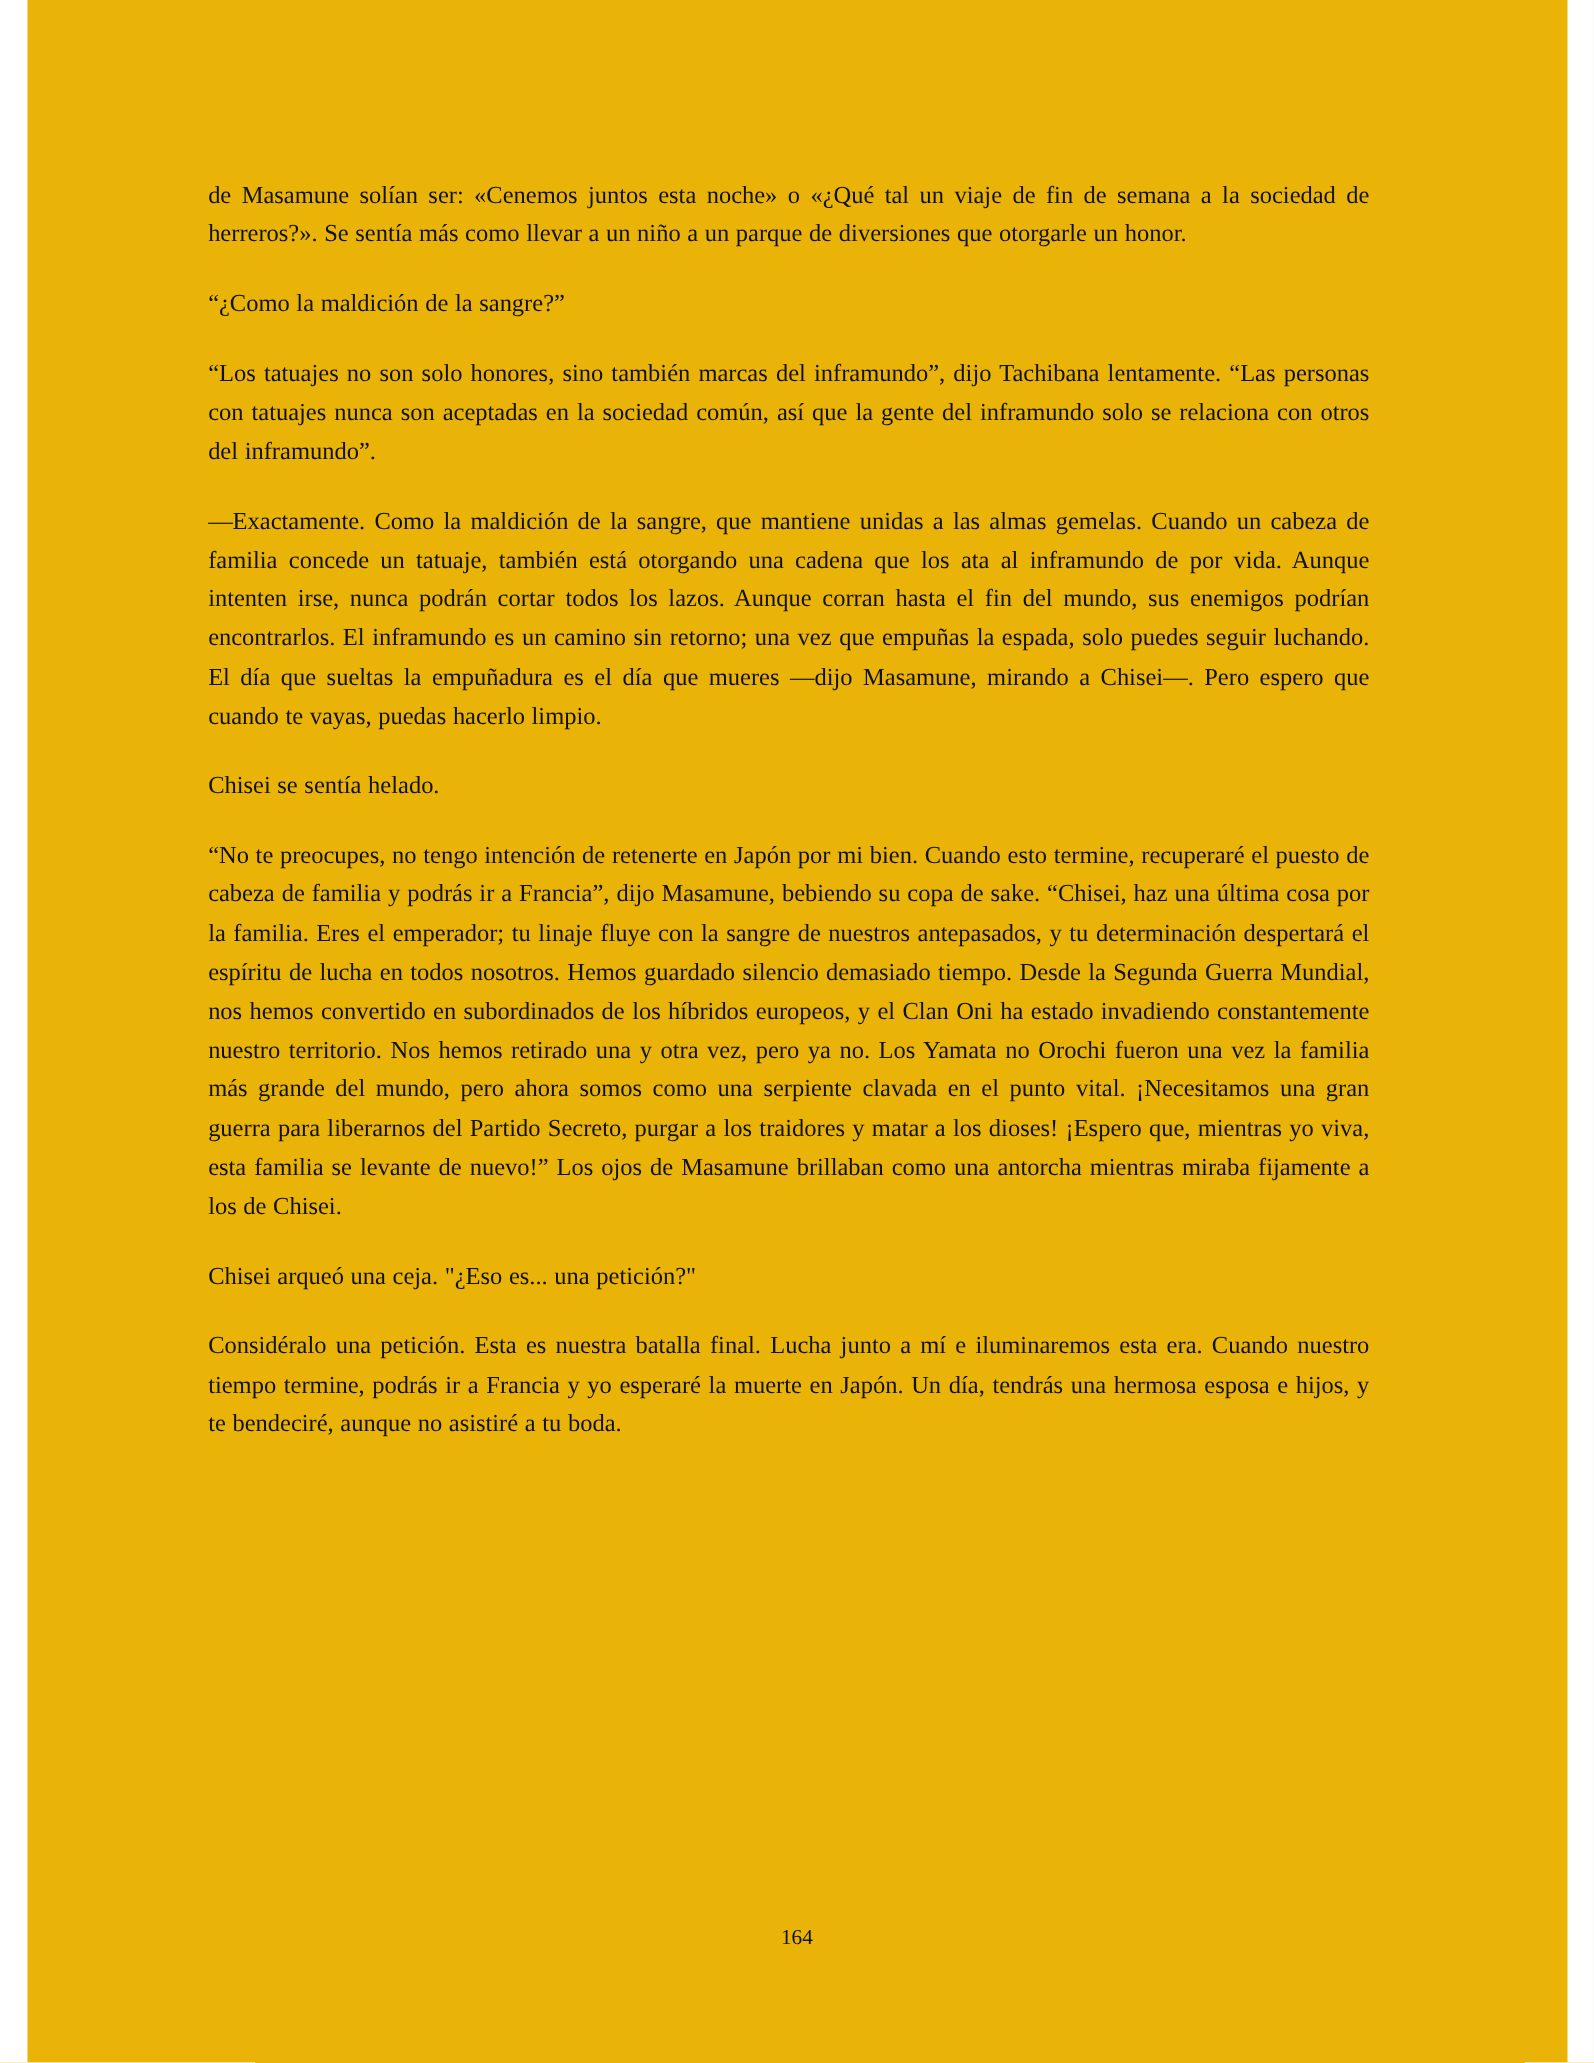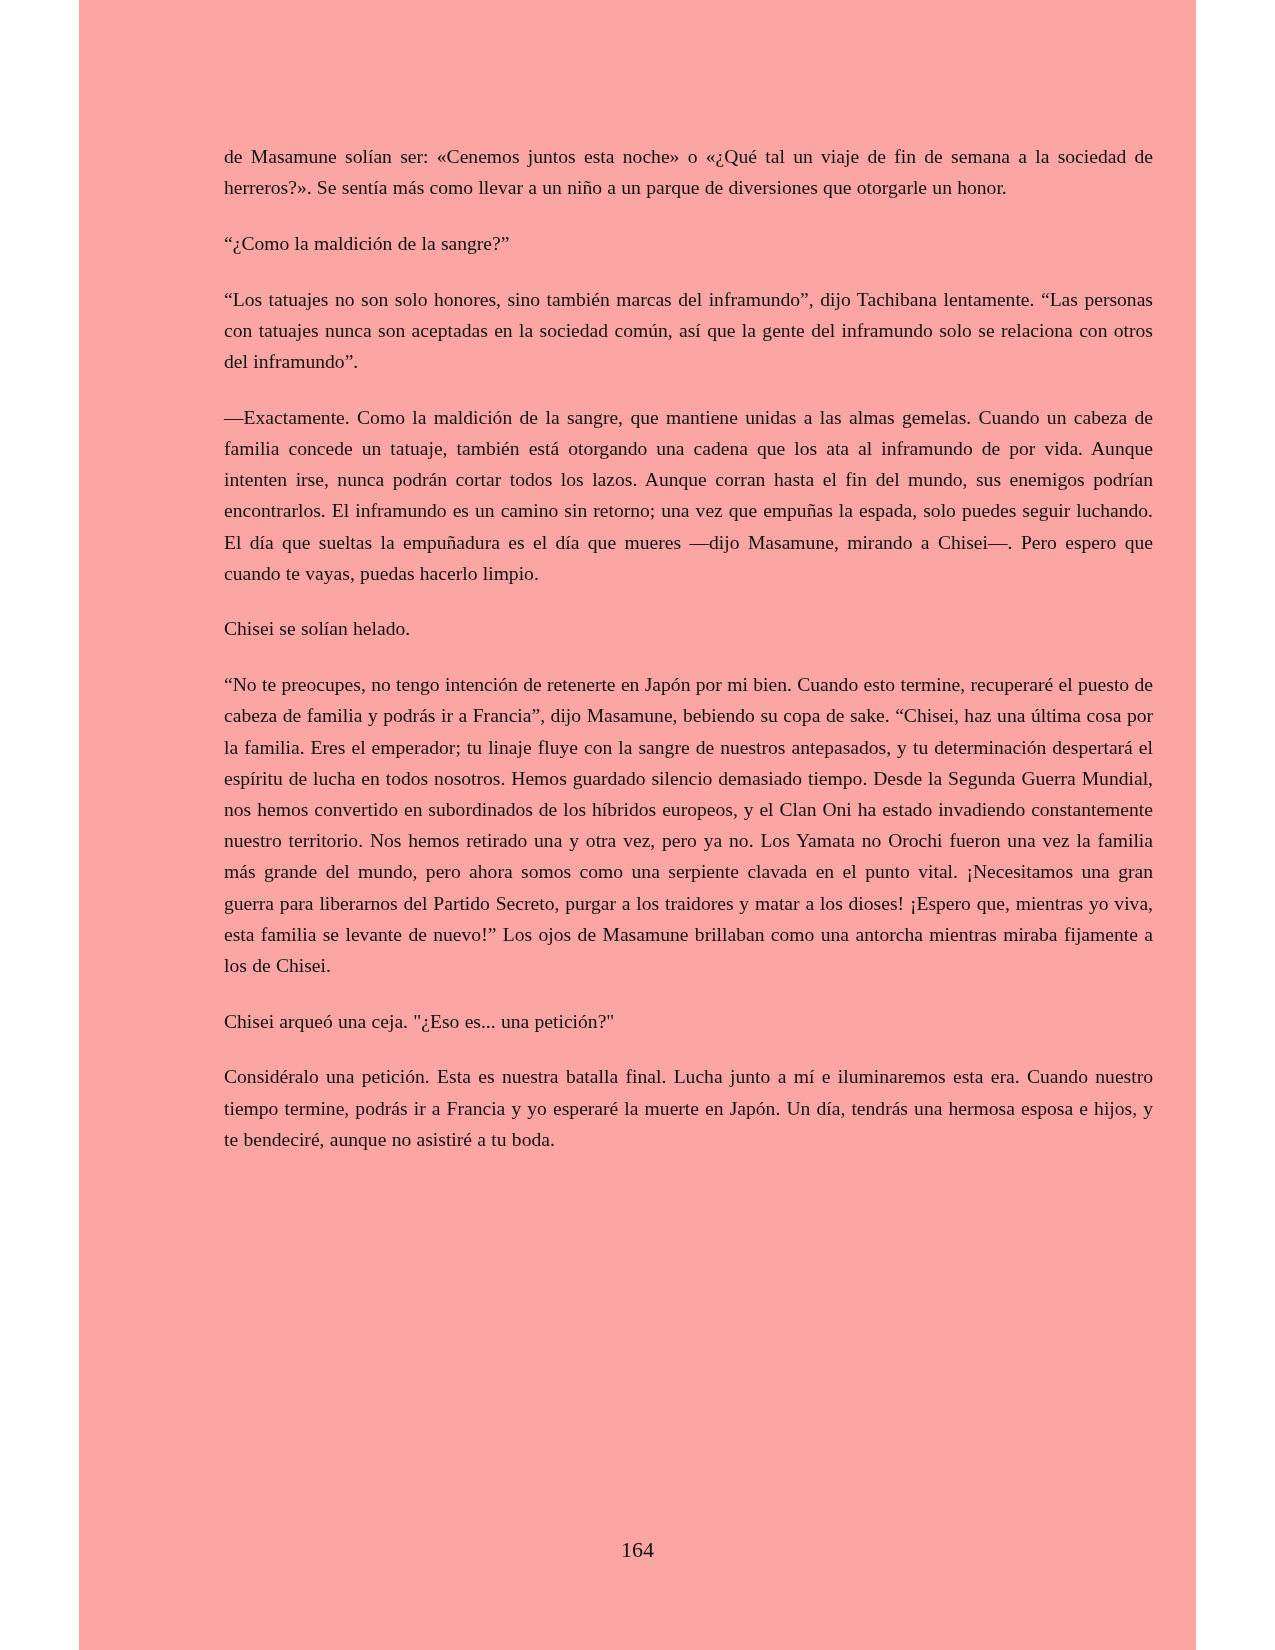--- a/index.html
+++ b/index.html
@@ -2,23 +2,23 @@
 <html><head>
 <meta charset="utf-8">
 <style>
   html, body {
     margin: 0;
     padding: 0;
     background: #ffffff;
   }
   .page {
     position: relative;
-    width: 1117px;
+    width: 1232px;
     height: 1650px;
-    background: #fca5a5;
+    background: #eab308;
     margin: 0 auto;
     overflow: hidden;
     box-sizing: border-box;
   }
   .content {
     position: absolute;
     left: 145px;
     top: 141px;
     width: 929px;
   }
@@ -38,36 +38,36 @@
   p.para:last-child {
     margin-bottom: 12px;
   }
   .page-number {
     position: absolute;
     left: 0;
     right: 0;
     top: 1538px;
     text-align: center;
     font-family: "Liberation Serif", "DejaVu Serif", serif;
-    font-size: 22px;
+    font-size: 17px;
     line-height: 24px;
     color: #111111;
   }
 </style>
 </head>
 <body>
 
 <div class="page">
 
   <div class="content">
     <p class="para">de Masamune solían ser: «Cenemos juntos esta noche» o «¿Qué tal un viaje de fin de semana a la sociedad de herreros?». Se sentía más como llevar a un niño a un parque de diversiones que otorgarle un honor.</p>
     <p class="para">“¿Como la maldición de la sangre?”</p>
     <p class="para">“Los tatuajes no son solo honores, sino también marcas del inframundo”, dijo Tachibana lentamente. “Las personas con tatuajes nunca son aceptadas en la sociedad común, así que la gente del inframundo solo se relaciona con otros del inframundo”.</p>
     <p class="para">—Exactamente. Como la maldición de la sangre, que mantiene unidas a las almas gemelas. Cuando un cabeza de familia concede un tatuaje, también está otorgando una cadena que los ata al inframundo de por vida. Aunque intenten irse, nunca podrán cortar todos los lazos. Aunque corran hasta el fin del mundo, sus enemigos podrían encontrarlos. El inframundo es un camino sin retorno; una vez que empuñas la espada, solo puedes seguir luchando. El día que sueltas la empuñadura es el día que mueres —dijo Masamune, mirando a Chisei—. Pero espero que cuando te vayas, puedas hacerlo limpio.</p>
-    <p class="para">Chisei se solían helado.</p>
+    <p class="para">Chisei se sentía helado.</p>
     <p class="para">“No te preocupes, no tengo intención de retenerte en Japón por mi bien. Cuando esto termine, recuperaré el puesto de cabeza de familia y podrás ir a Francia”, dijo Masamune, bebiendo su copa de sake. “Chisei, haz una última cosa por la familia. Eres el emperador; tu linaje fluye con la sangre de nuestros antepasados, y tu determinación despertará el espíritu de lucha en todos nosotros. Hemos guardado silencio demasiado tiempo. Desde la Segunda Guerra Mundial, nos hemos convertido en subordinados de los híbridos europeos, y el Clan Oni ha estado invadiendo constantemente nuestro territorio. Nos hemos retirado una y otra vez, pero ya no. Los Yamata no Orochi fueron una vez la familia más grande del mundo, pero ahora somos como una serpiente clavada en el punto vital. ¡Necesitamos una gran guerra para liberarnos del Partido Secreto, purgar a los traidores y matar a los dioses! ¡Espero que, mientras yo viva, esta familia se levante de nuevo!” Los ojos de Masamune brillaban como una antorcha mientras miraba fijamente a los de Chisei.</p>
     <p class="para">Chisei arqueó una ceja. "¿Eso es... una petición?"</p>
     <p class="para">Considéralo una petición. Esta es nuestra batalla final. Lucha junto a mí e iluminaremos esta era. Cuando nuestro tiempo termine, podrás ir a Francia y yo esperaré la muerte en Japón. Un día, tendrás una hermosa esposa e hijos, y te bendeciré, aunque no asistiré a tu boda.</p>
   </div>
 
   <div class="page-number">164</div>
 
 </div>
 
 </body></html>

